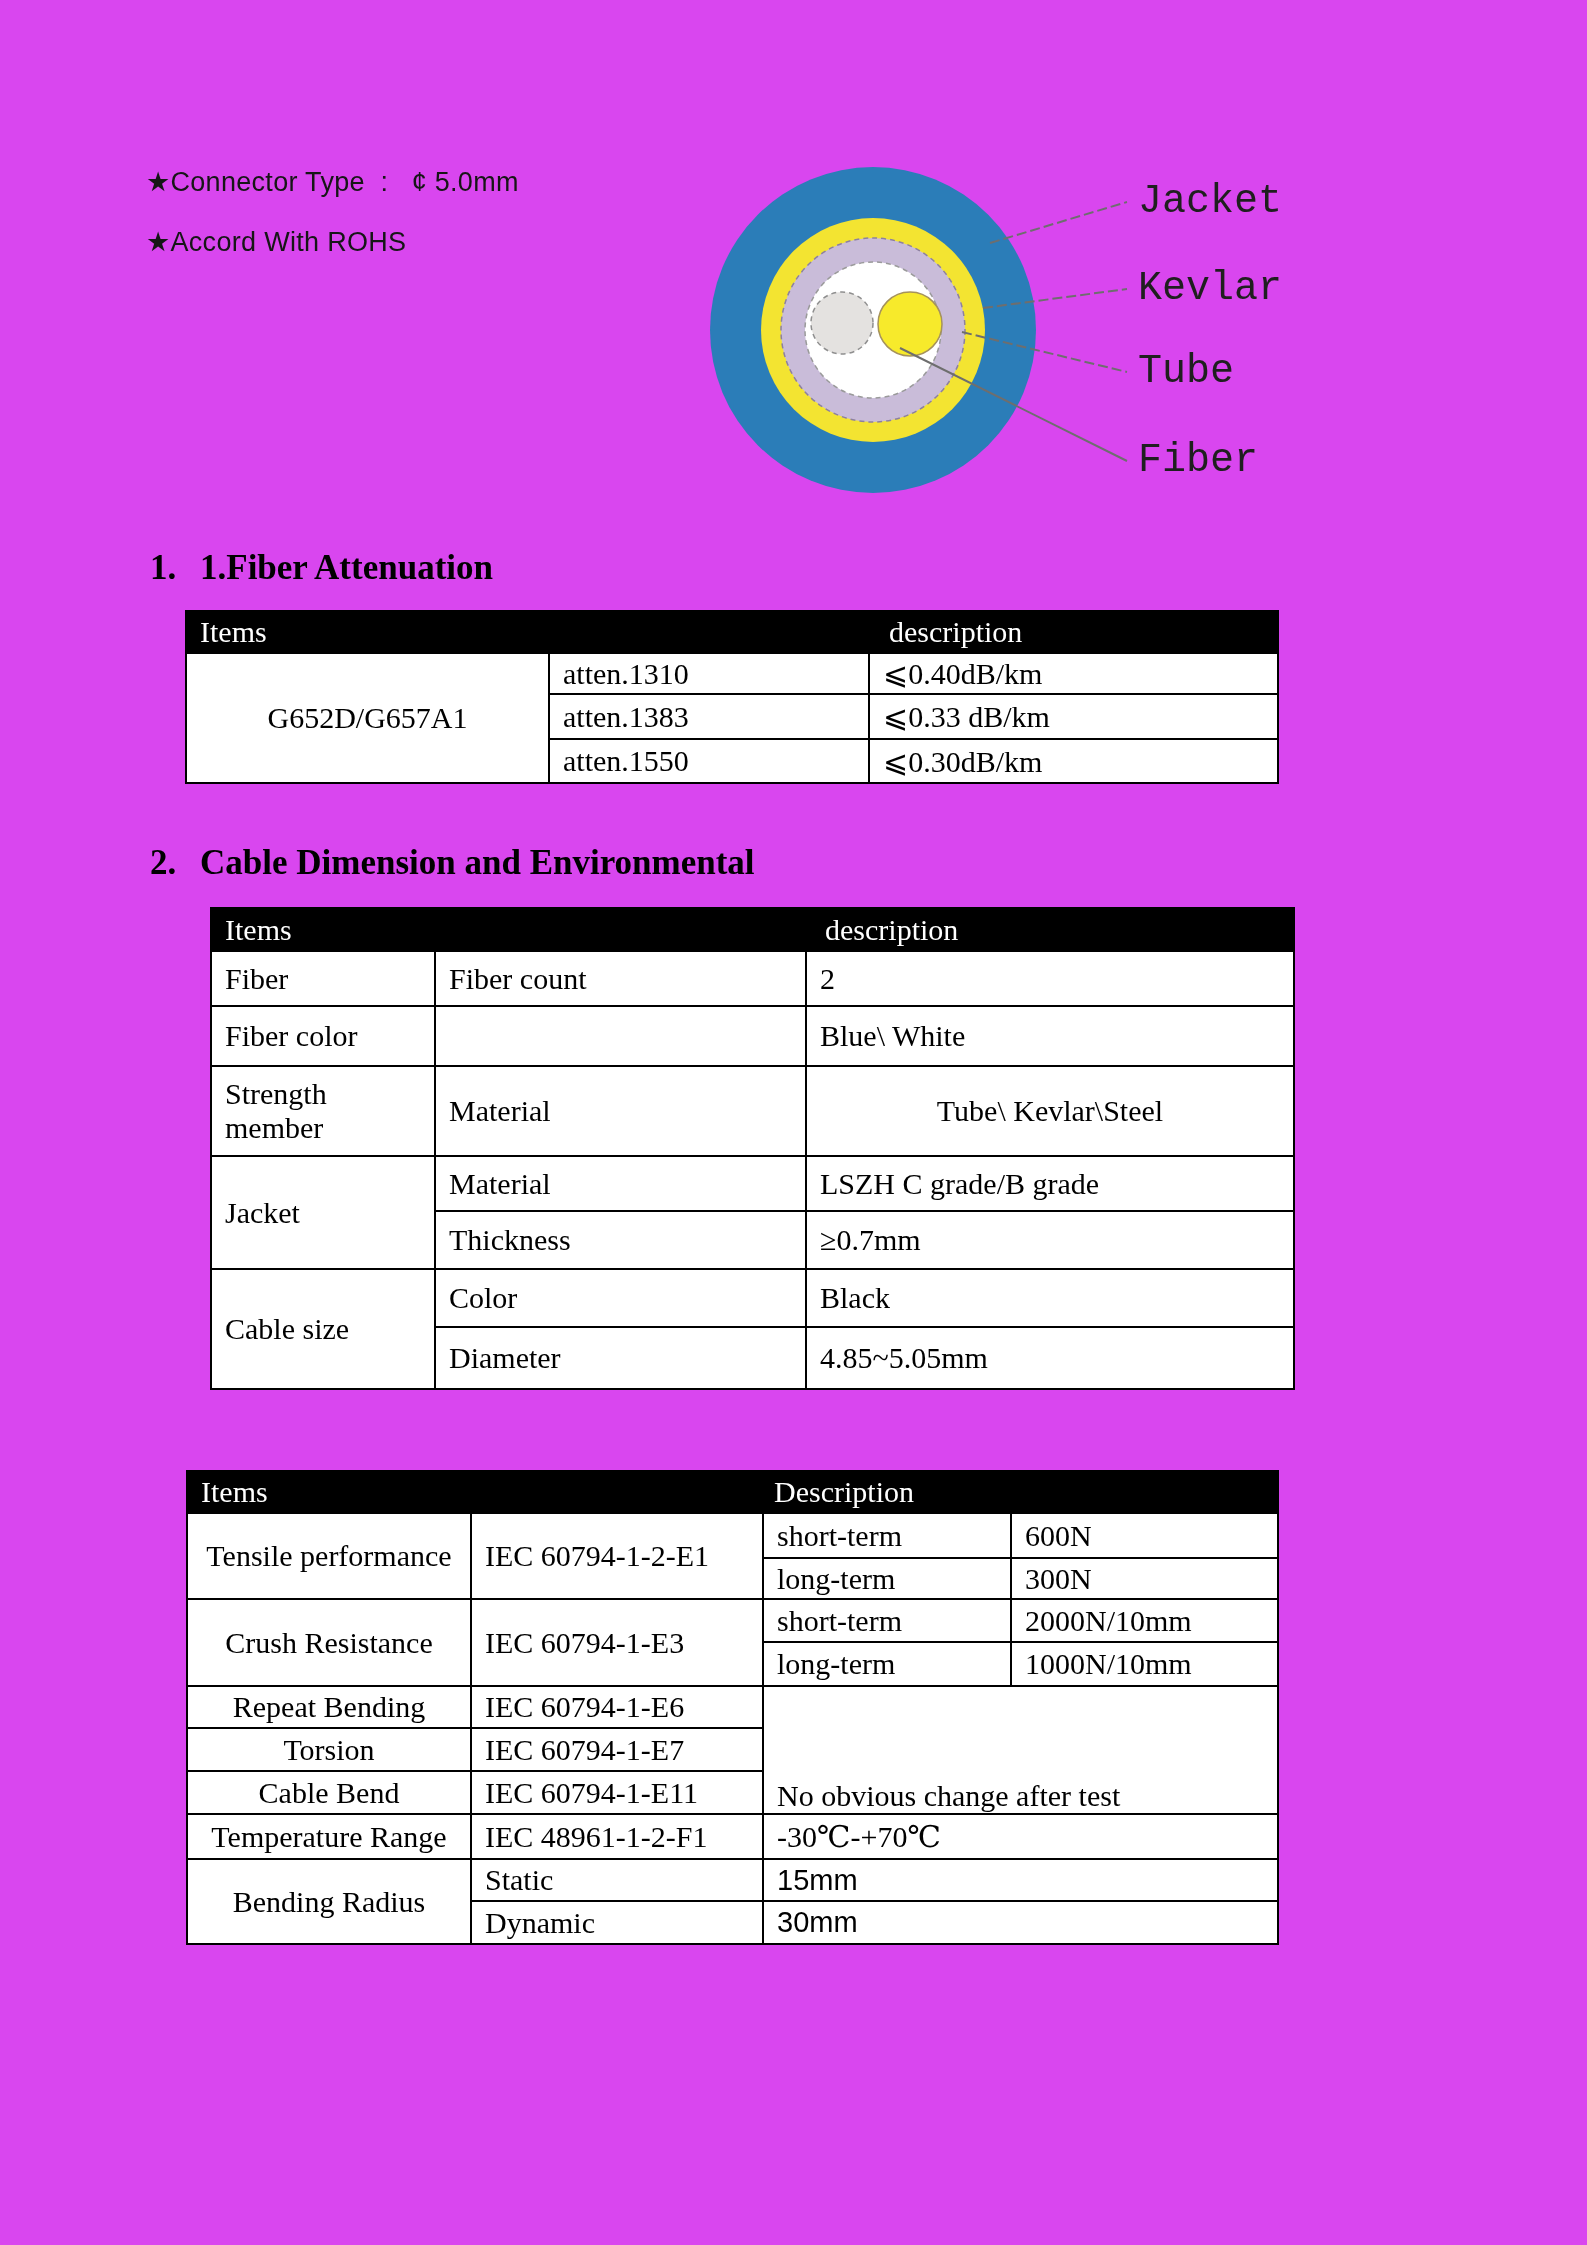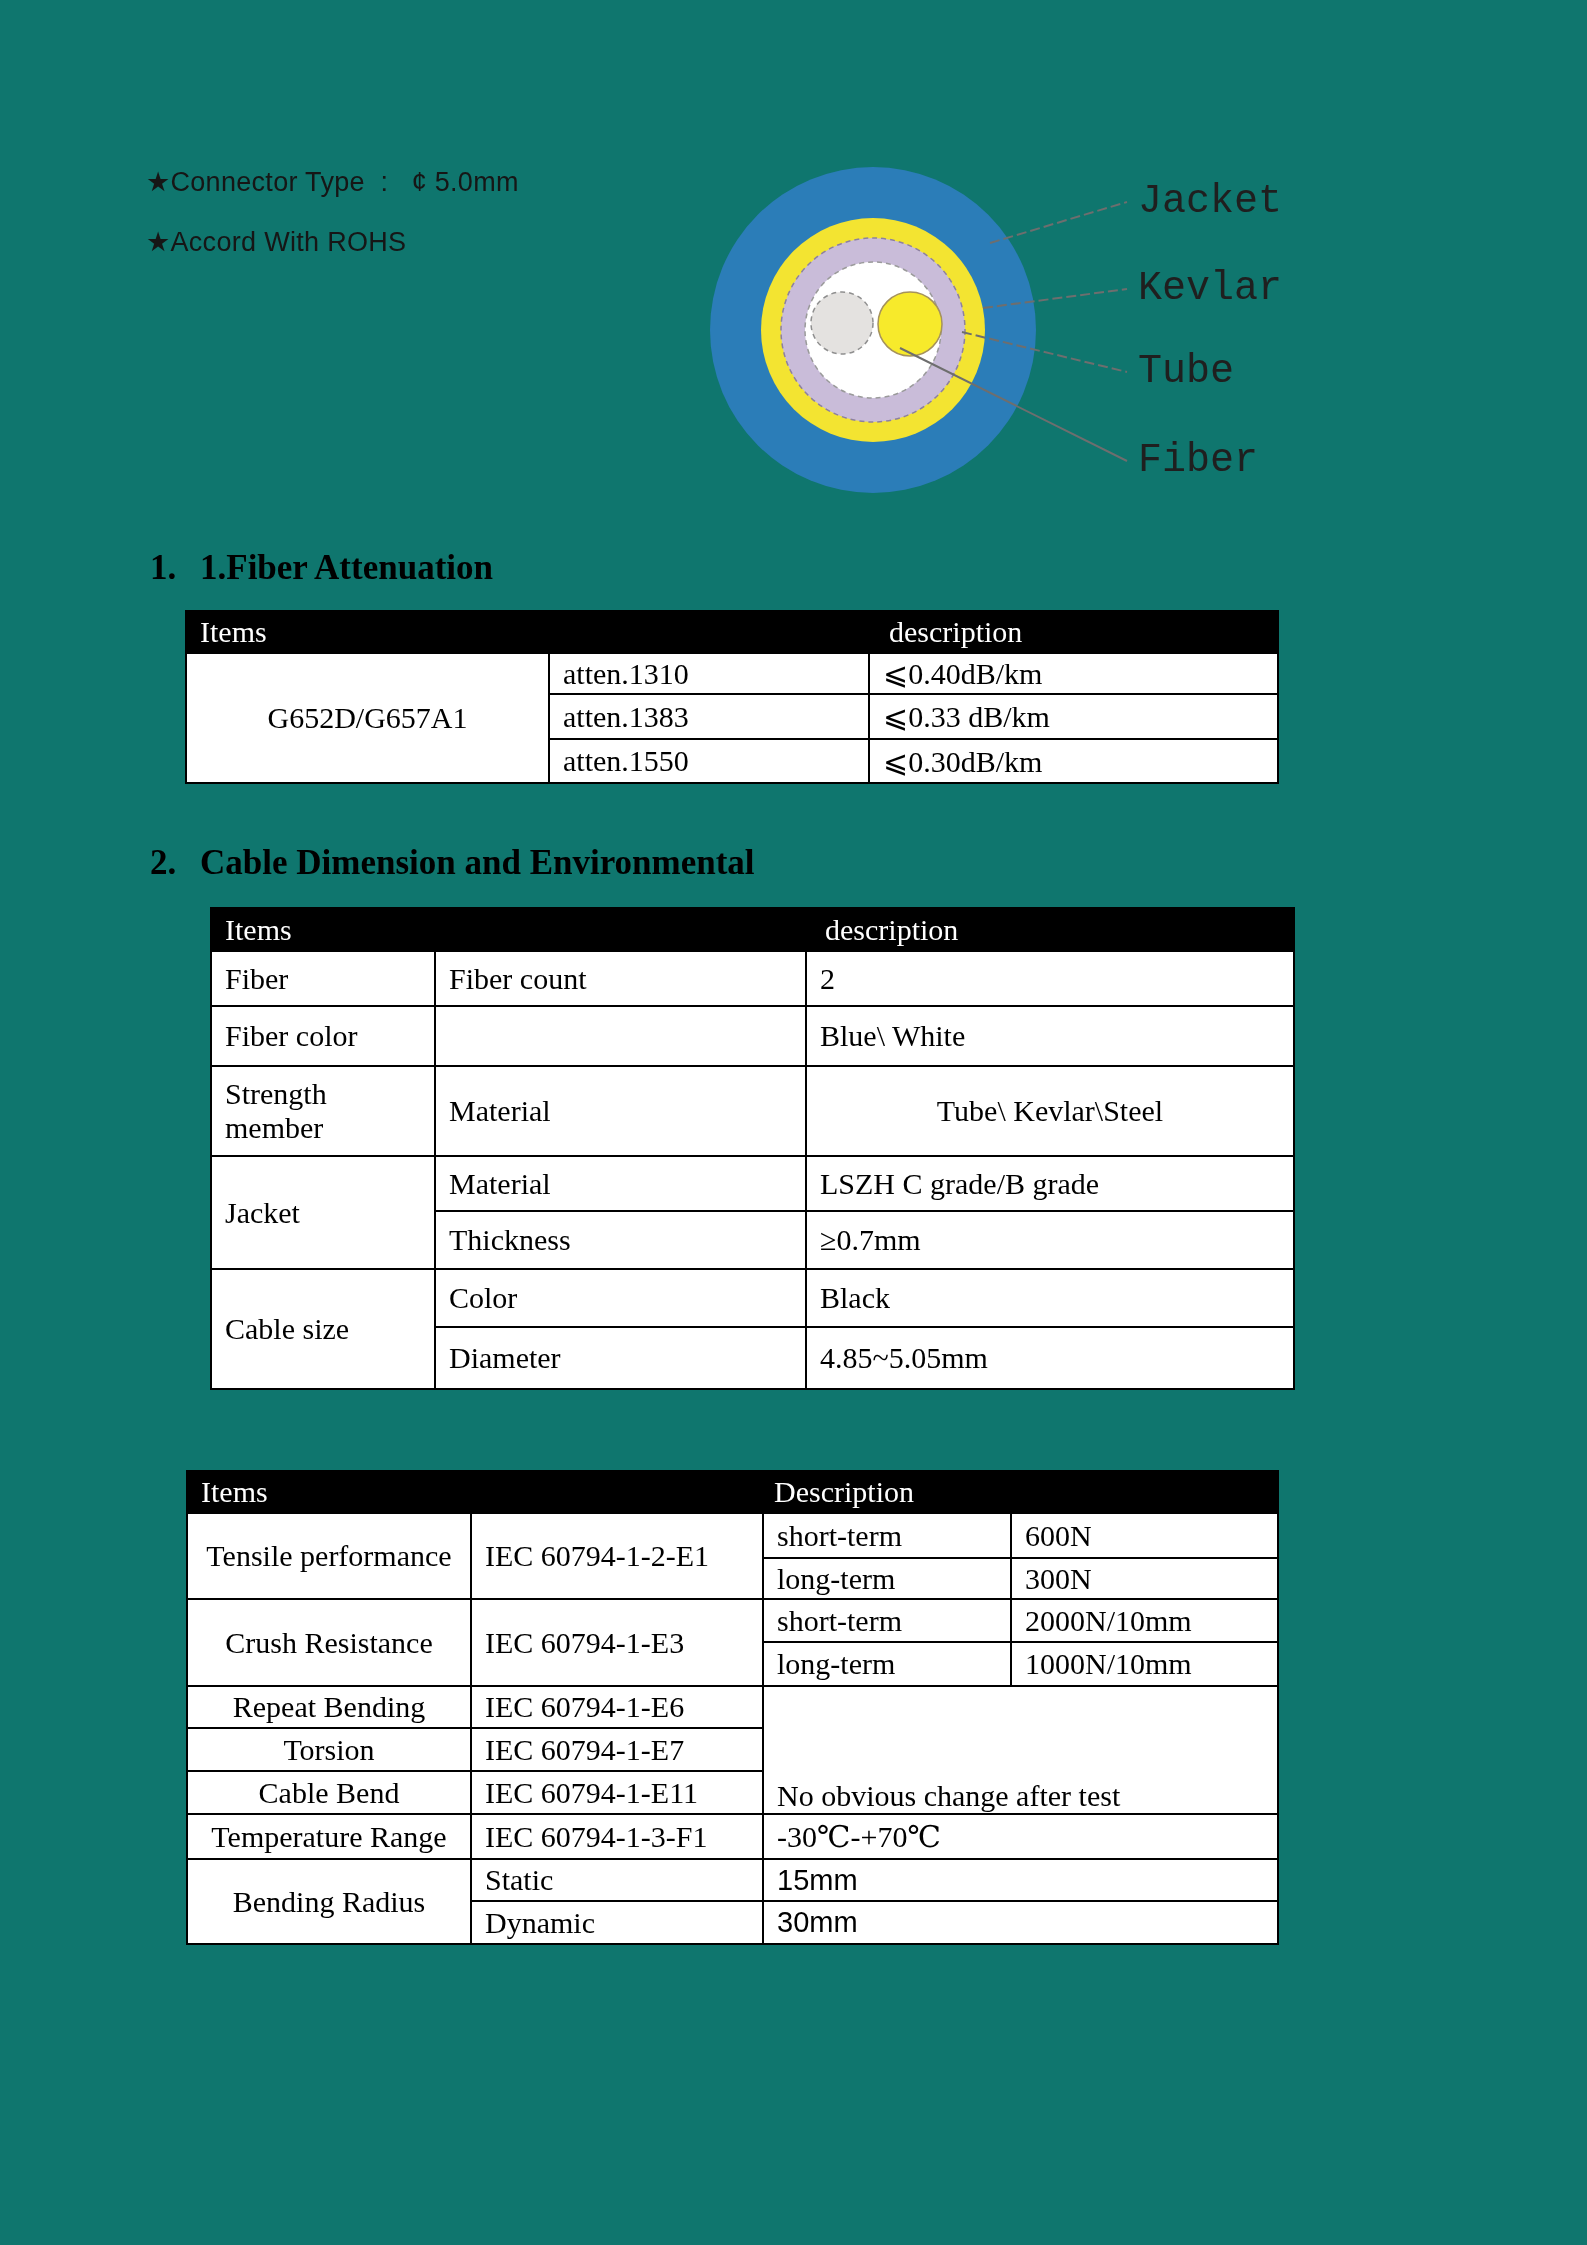--- a/index.html
+++ b/index.html
@@ -1,16 +1,16 @@
 <!DOCTYPE html>
 <html><head>
 <meta charset="utf-8">
 <style>
   html,body{margin:0;padding:0;background:#fff;}
-  .page{position:relative;width:1587px;height:2245px;background:#0f766e;overflow:hidden;
+  .page{position:relative;width:1587px;height:2245px;background:#d946ef;overflow:hidden;
         font-family:"Liberation Serif","DejaVu Serif",serif;color:#000;}
   .abs{position:absolute;}
   .bullet{font-family:"Liberation Sans","DejaVu Sans",sans-serif;font-size:27px;color:#161616;
           white-space:pre;letter-spacing:0.3px;}
   .heading{display:flex;font-size:35px;font-weight:bold;color:#000;line-height:40px;}
   .heading .num{width:50px;flex:0 0 auto;}
   table.spec{border-collapse:collapse;table-layout:fixed;position:absolute;background:#fff;}
   table.spec td,table.spec th{border:2px solid #000;font-size:30px;font-weight:normal;
         text-align:left;vertical-align:middle;padding:0 6px 0 13px;overflow:hidden;
         font-family:"Liberation Serif","DejaVu Serif","DejaVu Sans",serif;color:#000;}
@@ -176,21 +176,21 @@
     <tr style="height:43px;">
       <td class="center">Torsion</td>
       <td>IEC 60794-1-E7</td>
     </tr>
     <tr style="height:43px;">
       <td class="center">Cable Bend</td>
       <td>IEC 60794-1-E11</td>
     </tr>
     <tr style="height:45px;">
       <td class="center">Temperature Range</td>
-      <td>IEC 60794-1-3-F1</td>
+      <td>IEC 48961-1-2-F1</td>
       <td colspan="2">-30℃-+70℃</td>
     </tr>
     <tr style="height:42px;">
       <td rowspan="2" class="center">Bending Radius</td>
       <td>Static</td>
       <td colspan="2" class="sans">15mm</td>
     </tr>
     <tr style="height:43px;">
       <td>Dynamic</td>
       <td colspan="2" class="sans">30mm</td>

